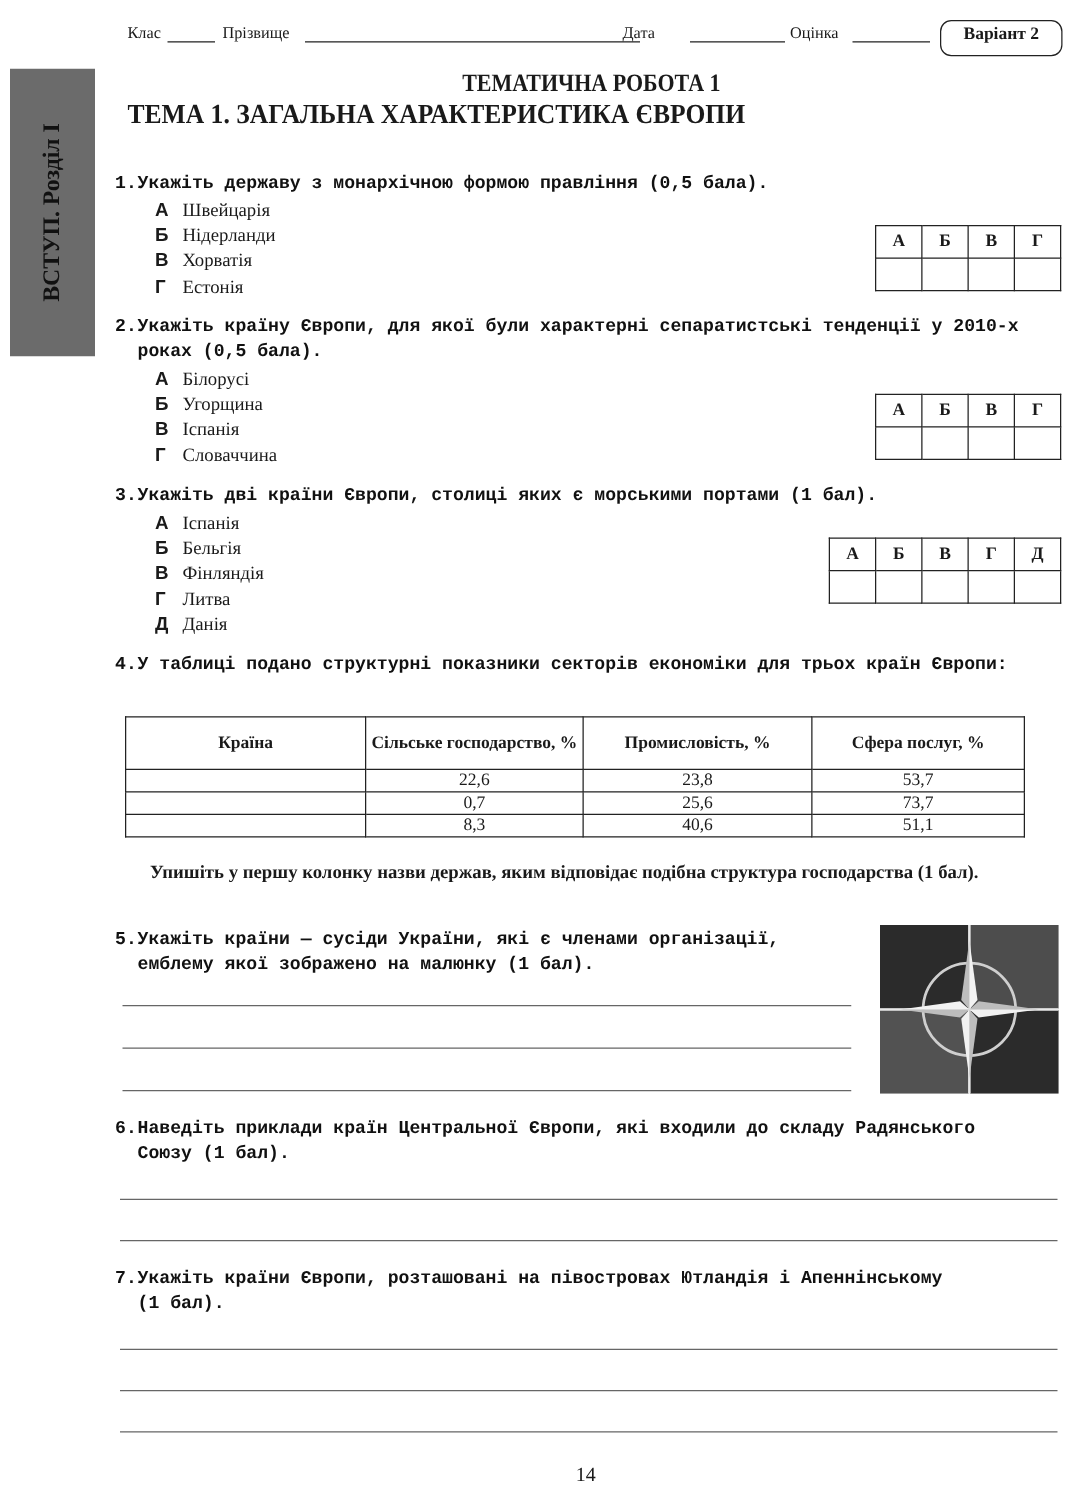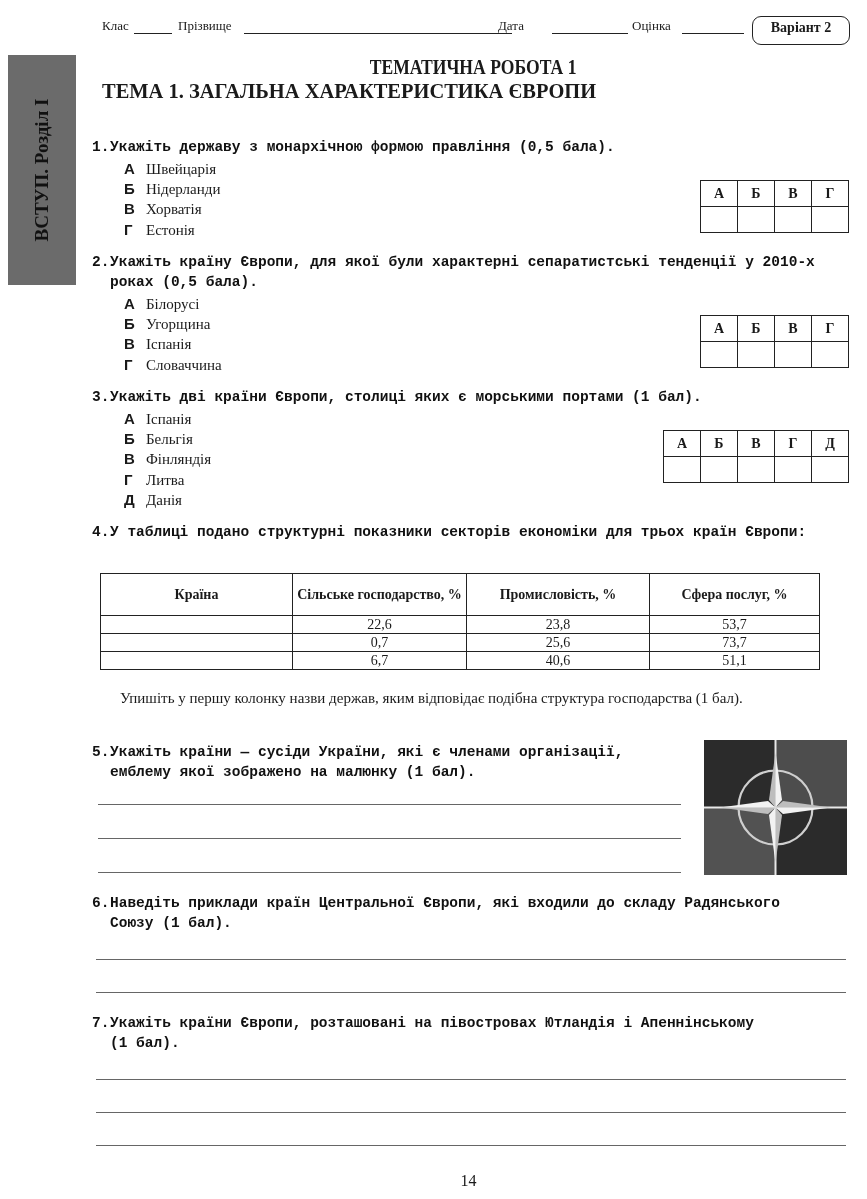--- a/index.html
+++ b/index.html
@@ -28,21 +28,21 @@
   .opt .letter { font-family: "Liberation Sans", sans-serif; font-weight: bold; display: inline-block; width: 22px; }
 
   table.ans { position: absolute; border-collapse: collapse; }
   table.ans td { border: 1.4px solid #222; width: 37px; height: 26px; text-align: center; font-weight: bold; font-size: 14px; font-family: "Liberation Serif", serif; }
 
   table.data { position: absolute; left: 100px; top: 573px; width: 720px; border-collapse: collapse; font-size: 14px; padding-left: 34px; }
   table.data td, table.data th { border: 1.4px solid #222; text-align: center; }
   table.data th { font-weight: bold; height: 42px; line-height: 17px; font-size: 14px; }
   table.data td { height: 18px; line-height: 16px; }
 
-  .instr { position: absolute; left: 102px; top: 688px; width: 746px; font-weight: normal; font-size: 15px; line-height: 20px; text-align: justify; text-indent: 18px; }
+  .instr { position: absolute; left: 102px; top: 688px; width: 746px; font-weight: bold; font-size: 15px; line-height: 20px; text-align: justify; text-indent: 18px; }
 
   .write-line { position: absolute; height: 0; border-bottom: 1px solid #666; }
 
   .nato { position: absolute; left: 704px; top: 740px; width: 143px; height: 135px; }
 
   .page-num { position: absolute; top: 1172px; left: 0; width: 100%; text-align: center; font-size: 16px; padding-left: 70px; }
 </style>
 </head>
 <body>
 
@@ -165,21 +165,21 @@
     <td>53,7</td>
   </tr>
   <tr>
     <td></td>
     <td>0,7</td>
     <td>25,6</td>
     <td>73,7</td>
   </tr>
   <tr>
     <td></td>
-    <td>6,7</td>
+    <td>8,3</td>
     <td>40,6</td>
     <td>51,1</td>
   </tr>
 </tbody>
   </table>
 <div class="instr">Упишіть у першу колонку назви держав, яким відповідає подібна структура господарства (1 бал).</div>
 
 <div class="q" style="top:742px;width:590px">
   <span class="num">5.</span><span>Укажіть країни — сусіди України, які є членами організації,</span>
   <span class="cont">емблему якої зображено на малюнку (1 бал).</span>

